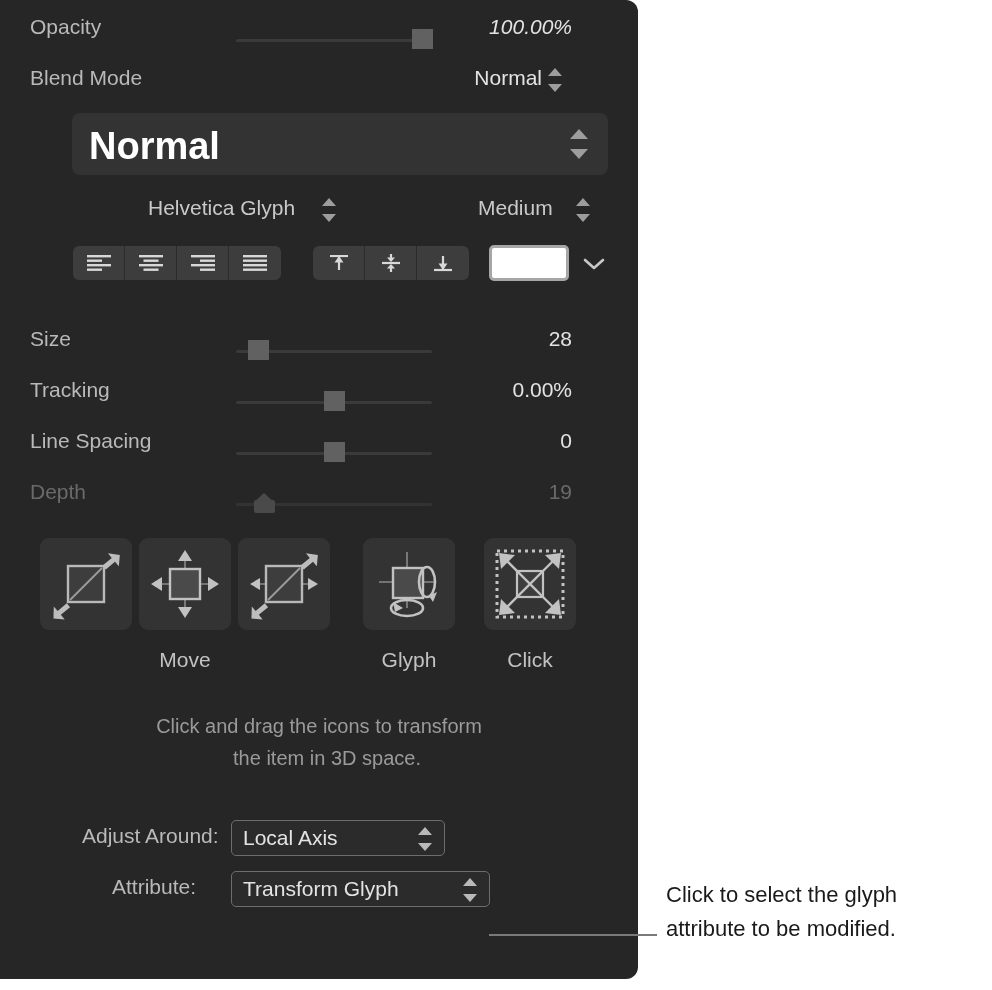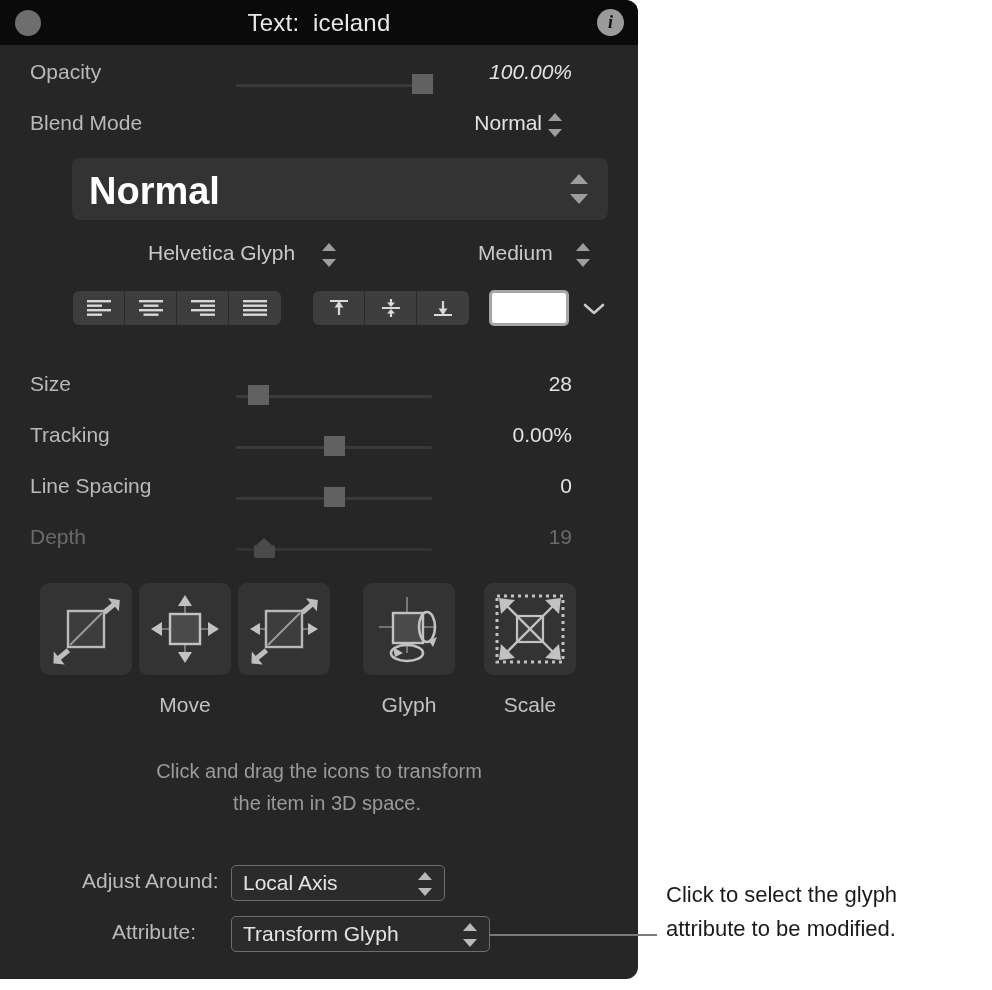--- a/index.html
+++ b/index.html
@@ -201,25 +201,20 @@
     white-space: pre-line;
   }
 </style>
 </head>
 <body>
 
 <div class="root">
 
   <div class="panel">
 
-    <div class="titlebar">
-      <div class="close-dot"></div>
-      <div class="title">Text:  iceland</div>
-      <div class="info-badge">i</div>
-    </div>
 
     <div class="body">
 
       <div class="label" style="left:22px; top:15px;">Opacity</div>
       <div class="track" style="left:236px; top:39px; width:196px;"></div>
       <div class="knob" style="left:412px; top:29px;"></div>
       <div class="value" style="left:420px; top:15px; width:152px;font-style:italic;">100.00%</div>
 
       <div class="label" style="left:22px; top:66px;">Blend Mode</div>
       <div class="value" style="left:370px; top:66px; width:172px;">Normal</div>
@@ -412,21 +407,21 @@
             <path d="M15 15 L31 17 L17 31 Z"></path>
             <path d="M77 15 L61 17 L75 31 Z"></path>
             <path d="M15 77 L31 75 L17 61 Z"></path>
             <path d="M77 77 L61 75 L75 61 Z"></path>
           </g>
         </svg>
       </div>
 
       <div class="tcap" style="left:100px; top:648px; width:170px;">Move</div>
       <div class="tcap" style="left:334px; top:648px; width:150px;">Glyph</div>
-      <div class="tcap" style="left:455px; top:648px; width:150px;">Scale</div>
+      <div class="tcap" style="left:455px; top:648px; width:150px;">Click</div>
 
       <div class="hint" style="top:710px;">Click and drag the icons to transform</div>
       <div class="hint" style="top:742px;padding-left:16px;">the item in 3D space.</div>
 
       <div class="label" style="left:74px; top:824px;">Adjust Around:</div>
       <div class="popup" style="left:231px; top:820px; width:214px;">
         <div class="txt">Local Axis</div>
         <div class="stepper hollow" style="right:12px; top:6px;">
           <i class="up"></i>
             <i class="dn"></i>

